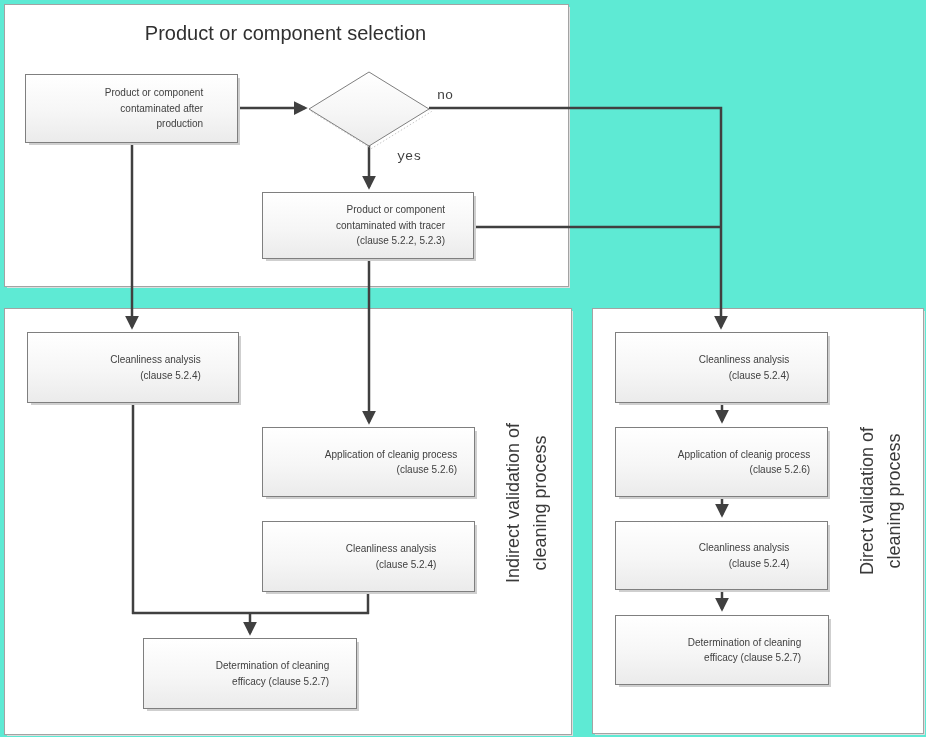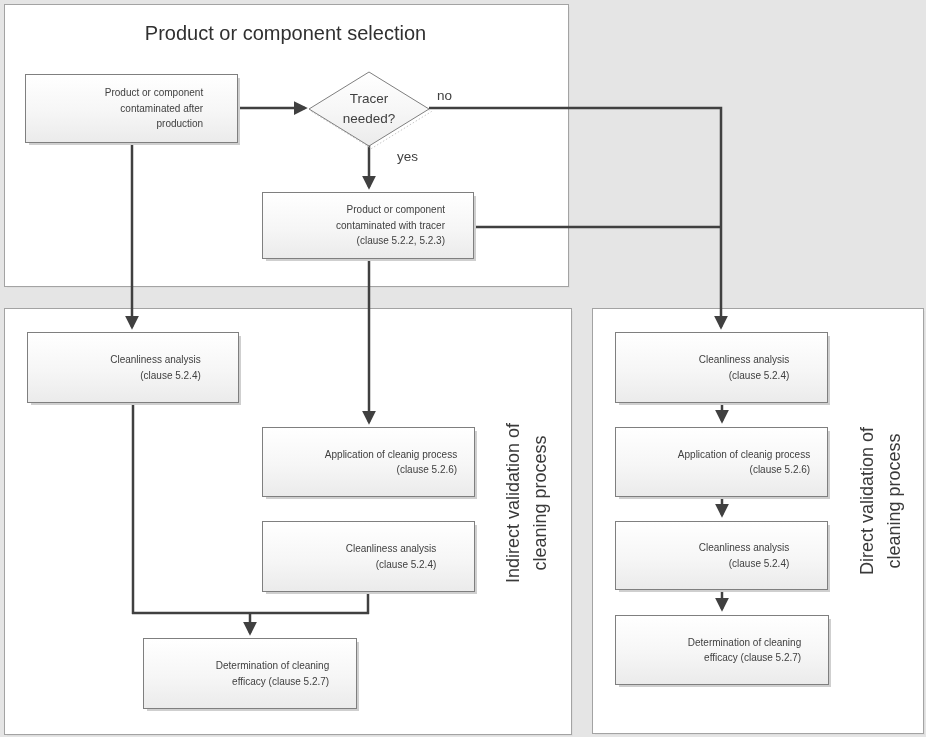--- a/index.html
+++ b/index.html
@@ -1,20 +1,20 @@
 <!DOCTYPE html>
 <html><head>
 <meta charset="utf-8">
 <style>
   html, body { margin: 0; padding: 0; background: #ffffff; }
   #canvas {
     position: relative;
     width: 926px;
     height: 737px;
-    background: #e5e5e5;
+    background: #5eead4;
     font-family: "Liberation Sans", "DejaVu Sans", sans-serif;
     color: #404040;
     overflow: hidden;
   }
   .container {
     position: absolute;
     border: 1px solid #a3a3a3;
     box-shadow: 2px 2px 0 -1px #dedede;
     background: #ffffff;
   }
@@ -37,20 +37,21 @@
     font-size: 10px;
     line-height: 1.55;
     white-space: pre-line;
     box-sizing: border-box;
     padding-left: 45px;
   }
   .edge-label {
     position: absolute;
     font-size: 13.5px;
     white-space: pre-line;
+    font-family: Liberation Mono, monospace;
   }
   .diamond-label {
     position: absolute;
     display: flex;
     align-items: center;
     justify-content: center;
     text-align: center;
     font-size: 13.5px;
     line-height: 1.5;
     white-space: pre-line;
@@ -125,22 +126,20 @@
     <path d="M722 497 V515" stroke="#404040" stroke-width="2.5" fill="none" marker-end="url(#arrow)"></path>
     <path d="M722 590 V609" stroke="#404040" stroke-width="2.5" fill="none" marker-end="url(#arrow)"></path>
 
     <polygon points="371.5,74.5 431.5,111.5 371.5,148.5 311.5,111.5" fill="none" stroke="#c9c9c9" stroke-width="1" stroke-dasharray="1.5 2"></polygon>
     <polygon points="369,72 429,109 369,146 309,109" fill="url(#boxGrad)" stroke="#7f7f7f" stroke-width="1"></polygon>
   </svg>
 
   <div class="node" style="left:25px; top:74px; width:213px; height:69px;">Product or component
 contaminated after
 production</div>
-  <div class="diamond-label" style="left:309px; top:87px; width:120px; height:44px;">Tracer
-needed?</div>
   <span class="edge-label" style="left:437px; top:88px;">no</span>
   <span class="edge-label" style="left:377px; top:149px;margin-left:20px;">yes</span>
   <div class="node" style="left:262px; top:192px; width:212px; height:67px;">Product or component
 contaminated with tracer
 (clause 5.2.2, 5.2.3)</div>
 
   <div class="node" style="left:27px; top:332px; width:212px; height:71px;">Cleanliness analysis
 (clause 5.2.4)</div>
   <div class="node" style="left:262px; top:427px; width:213px; height:70px;">Application of cleanig process
 (clause 5.2.6)</div>

